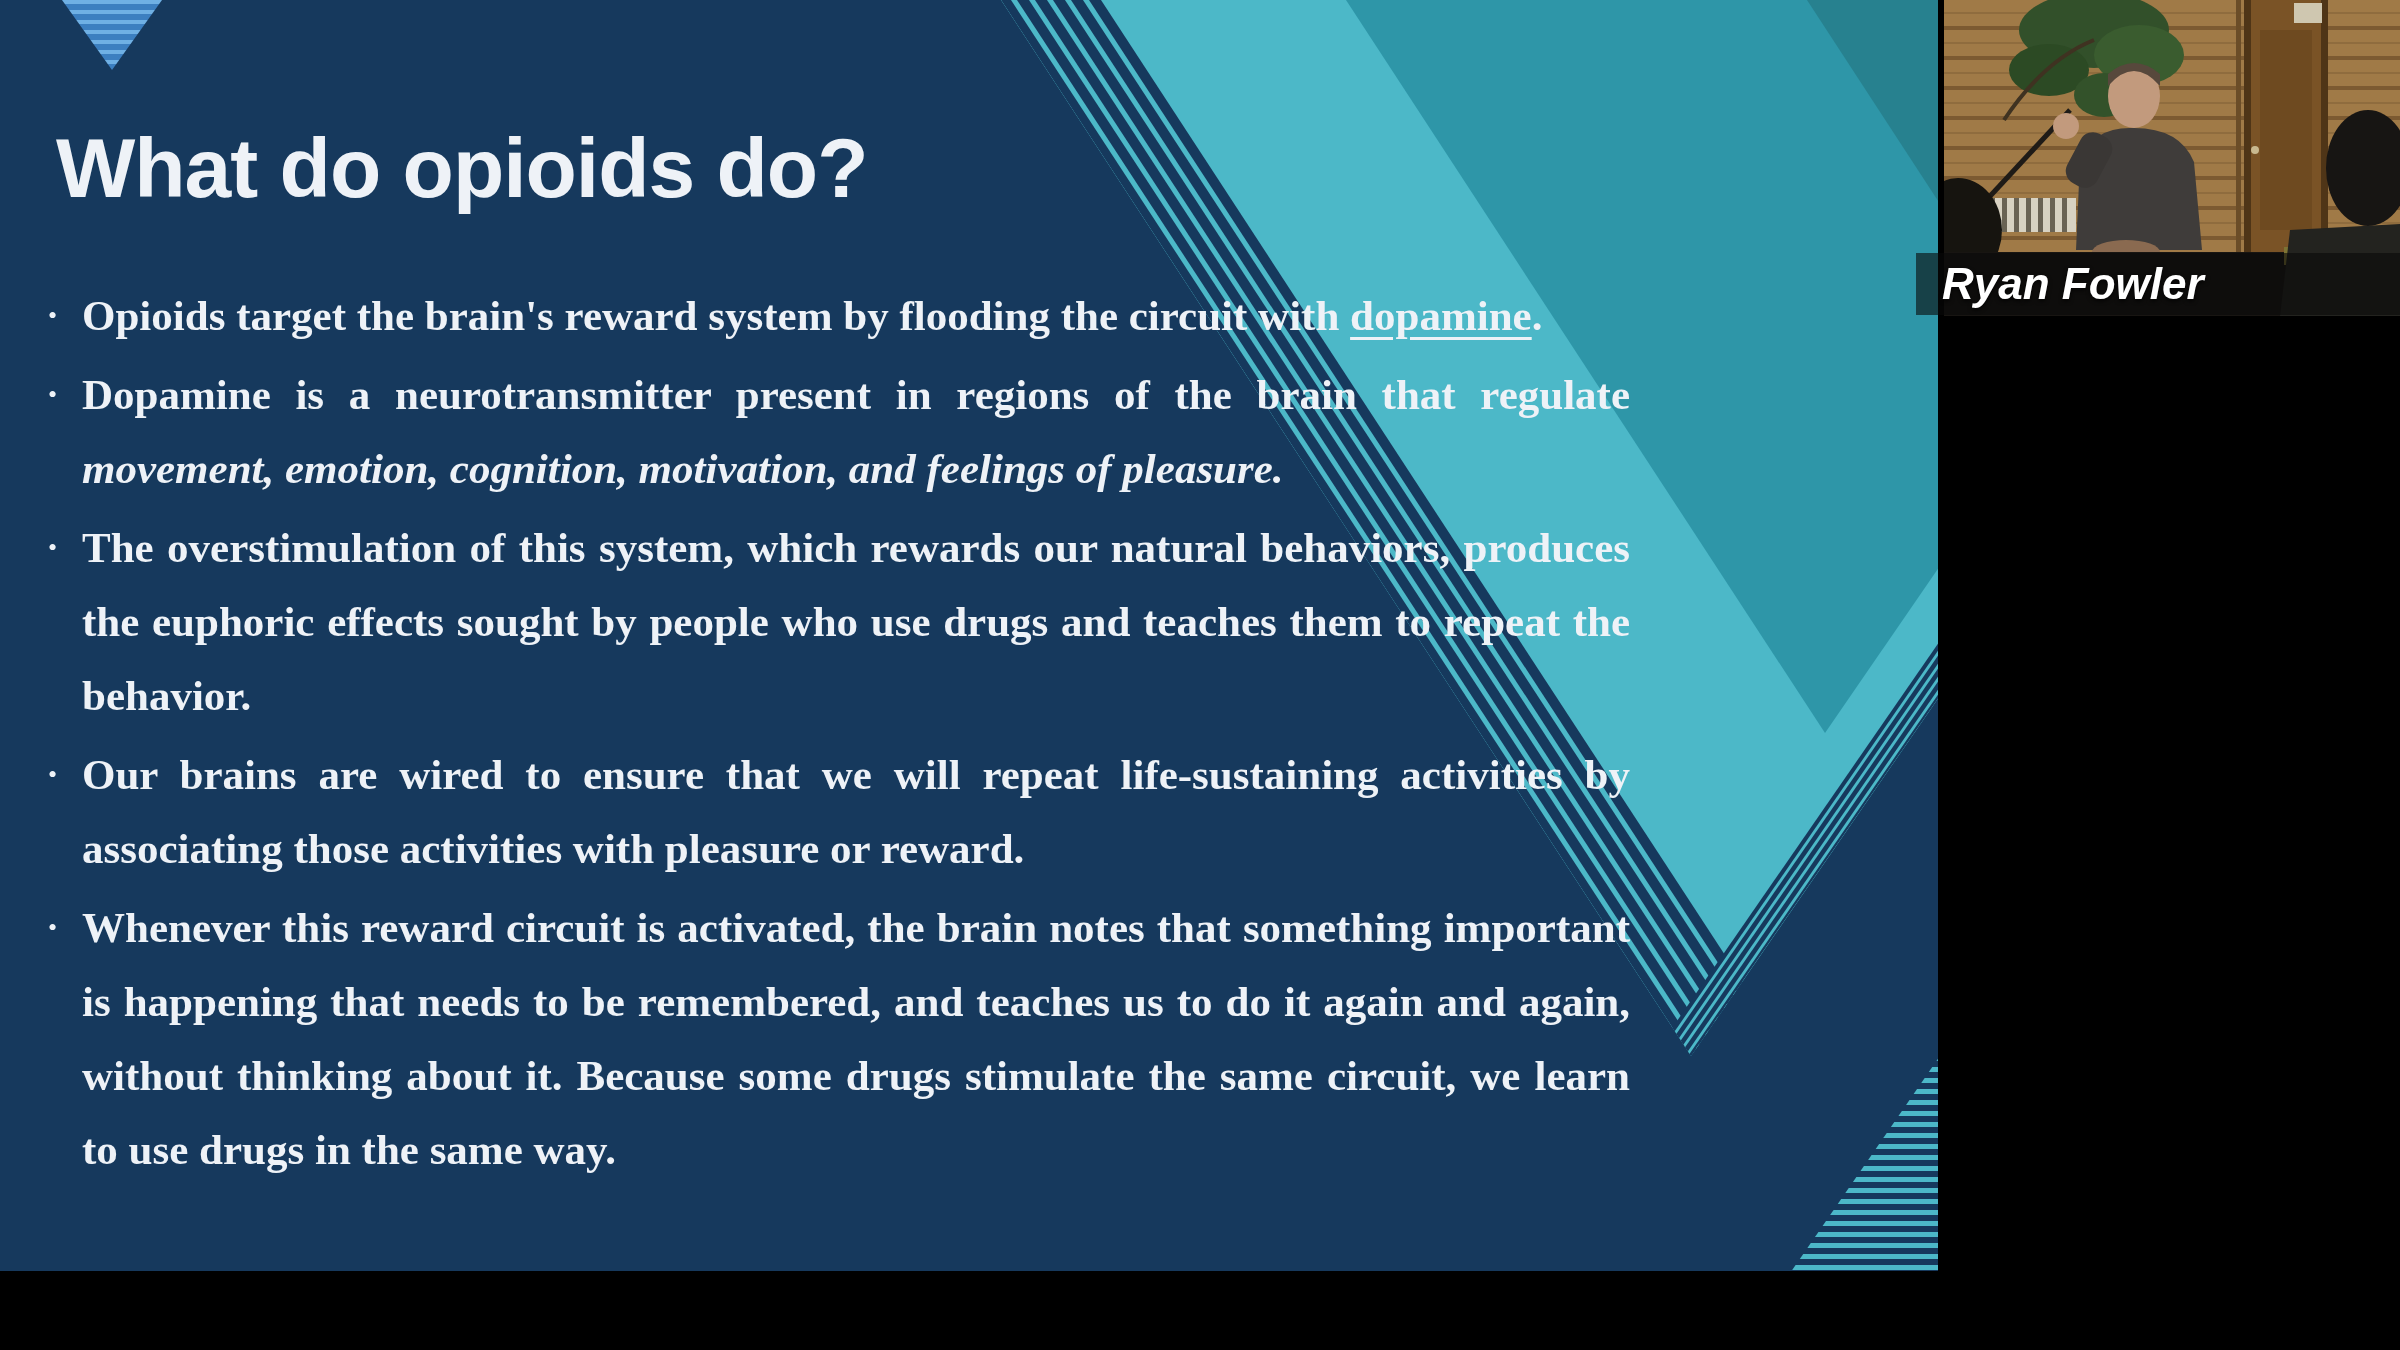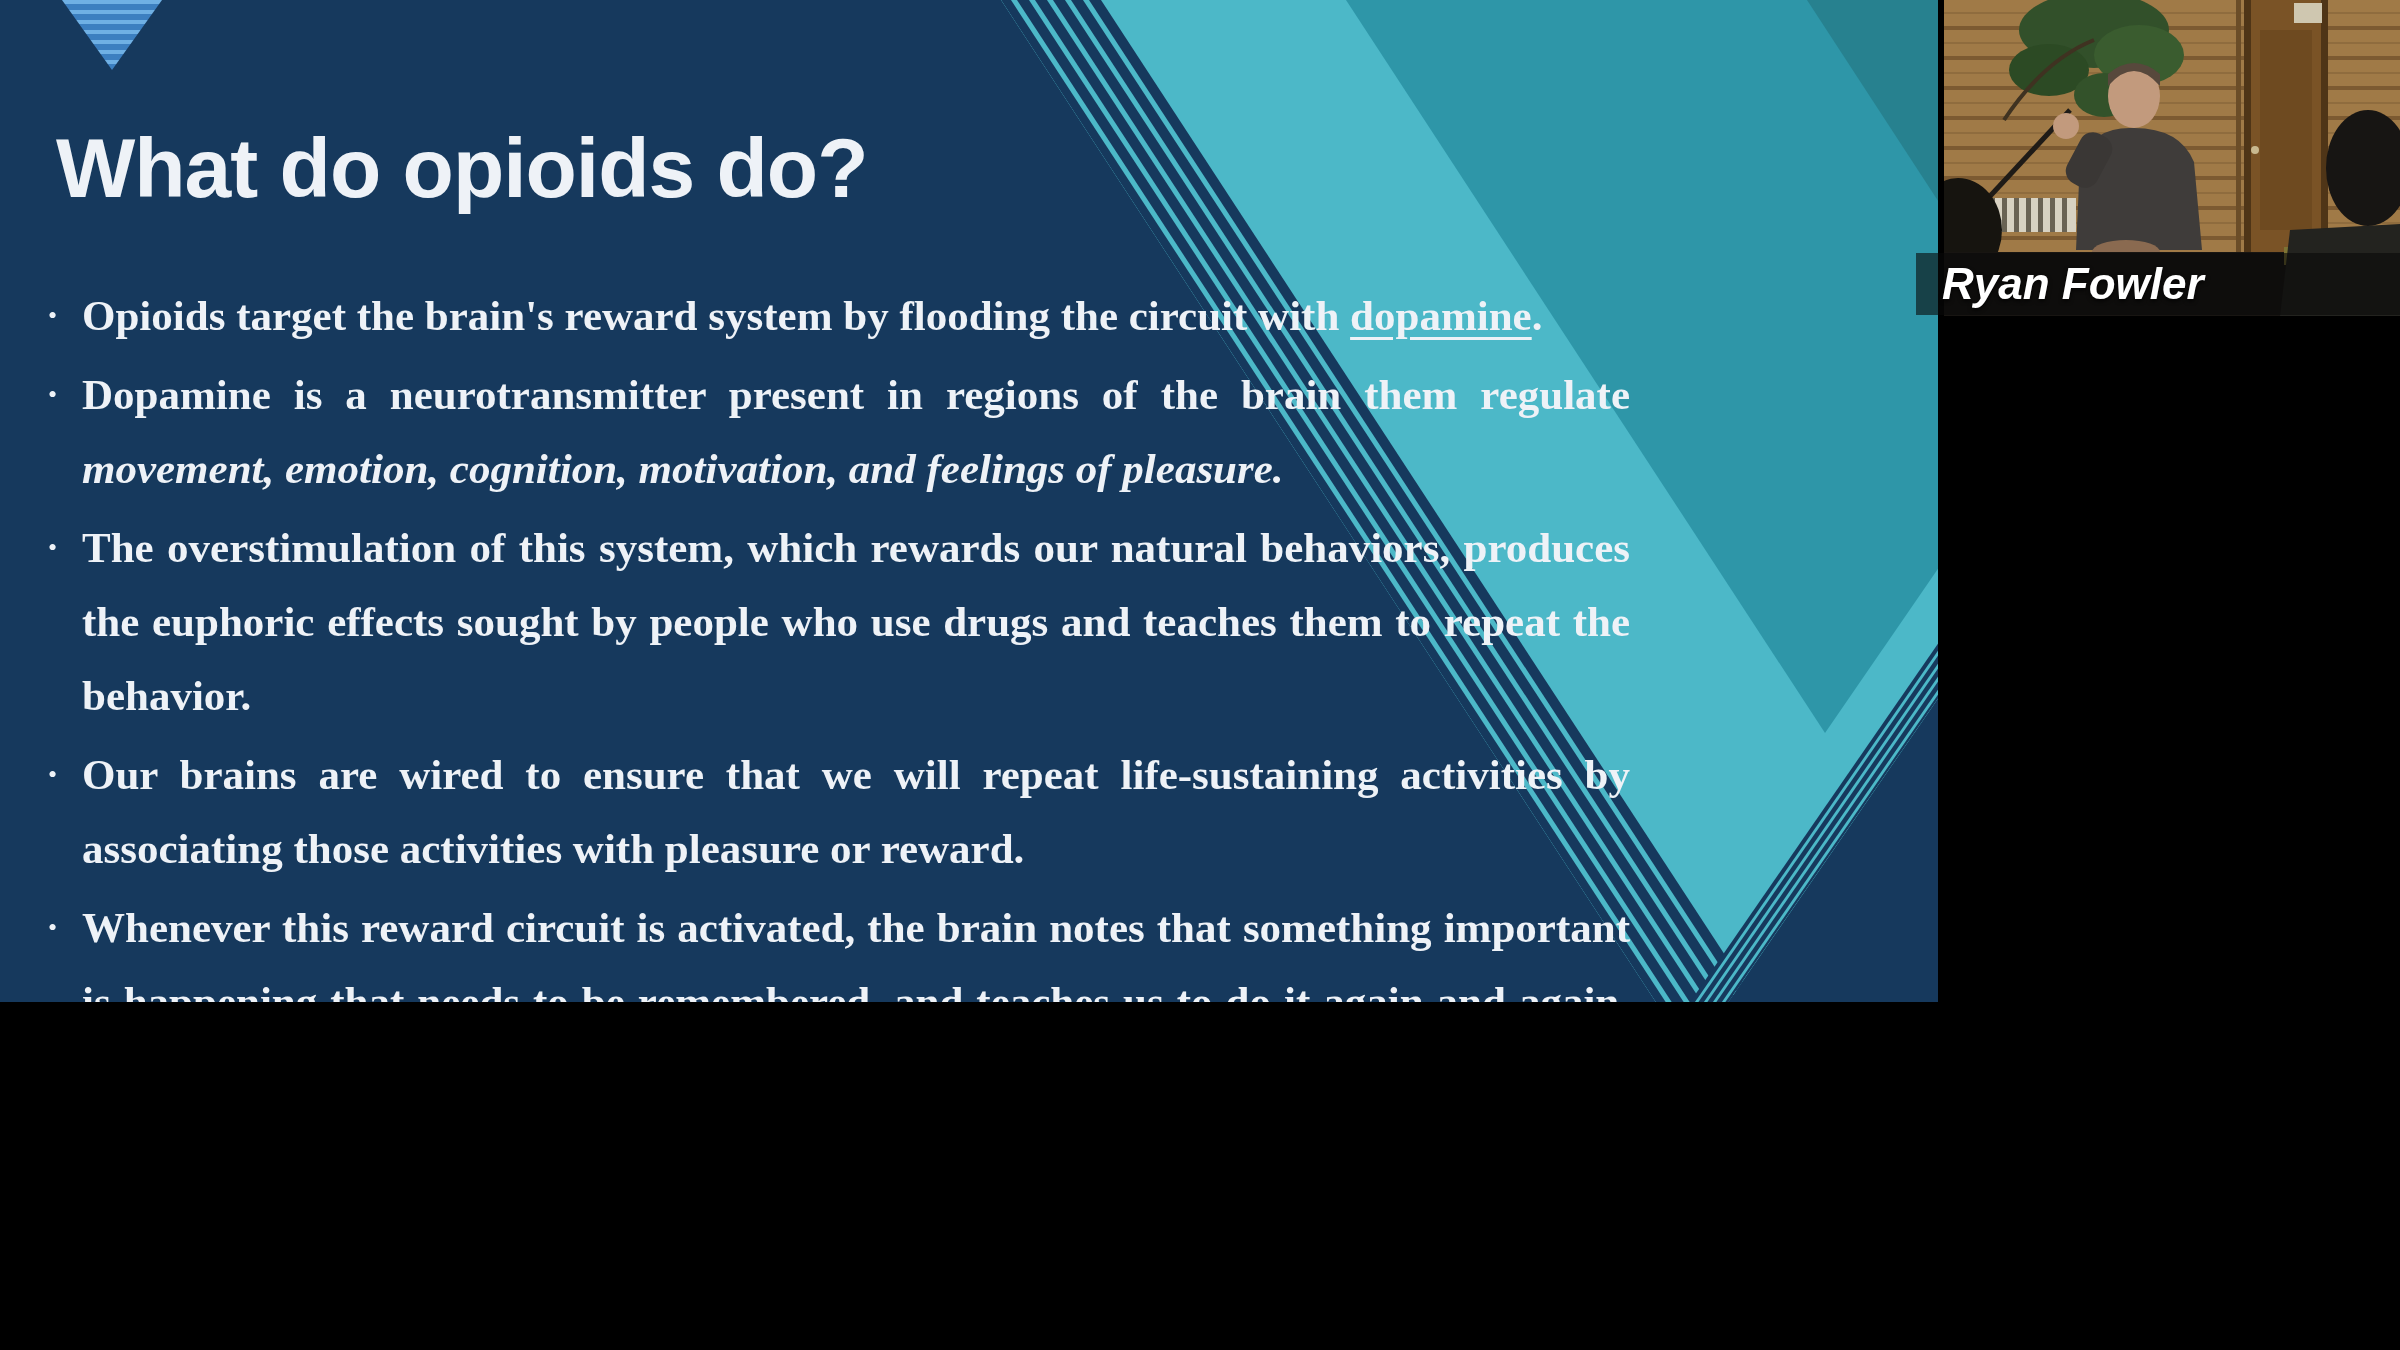--- a/index.html
+++ b/index.html
@@ -1,20 +1,20 @@
 <!DOCTYPE html>
 <html style="--slide-bg: #16395d; --slide-bg-light: #1e4a74; --teal-mid: #2e96a8; --teal-dark: #27818f; --teal-light: #4cb8c8; --accent-blue: #3c7fc0; --accent-blue-light: #6fb0e4; --text: #eef2f7; --panel-bg: #000000; --name-bar-bg: rgba(8,8,8,0.6);"><head>
 <meta charset="utf-8">
 <style>
   html,body{margin:0;padding:0;background:#000;}
   body{width:2400px;height:1350px;position:relative;overflow:hidden;
        font-family:"Liberation Sans",sans-serif;}
 
   
-  .slide{position:absolute;left:0;top:0;width:1944px;height:1002px;
+  .slide{position:absolute;left:0;top:0;width:1944px;height:1271px;
          background:var(--slide-bg,#16395d);overflow:hidden;}
   .decor-svg{position:absolute;left:0;top:0;}
 
   .fill-navy{fill:var(--slide-bg,#16395d);}
   .fill-teal-mid{fill:var(--teal-mid,#2e96a8);}
   .fill-teal-dark{fill:var(--teal-dark,#27818f);}
   .fill-teal-light{fill:var(--teal-light,#4cb8c8);}
   .fill-corner-light{fill:var(--slide-bg-light,#1e4a74);}
 
   .slide-title{position:absolute;left:56px;top:64px;
@@ -95,21 +95,21 @@
 
   <h1 class="slide-title">What do opioids do?</h1>
 
   <div class="bullets" id="bullet-list">
       <div class="bullet">
         <span class="bullet-marker">•</span>
         <p class="bullet-text"><span>Opioids target the brain's reward system by flooding the circuit with </span><span class="seg-underline">dopamine</span><span>.</span></p>
       </div>
       <div class="bullet">
         <span class="bullet-marker">•</span>
-        <p class="bullet-text"><span>Dopamine is a neurotransmitter present in regions of the brain them regulate </span><span class="seg-italic">movement, emotion, cognition, motivation, and feelings of pleasure.</span></p>
+        <p class="bullet-text"><span>Dopamine is a neurotransmitter present in regions of the brain that regulate </span><span class="seg-italic">movement, emotion, cognition, motivation, and feelings of pleasure.</span></p>
       </div>
       <div class="bullet">
         <span class="bullet-marker">•</span>
         <p class="bullet-text"><span>The overstimulation of this system, which rewards our natural behaviors, produces the euphoric effects sought by people who use drugs and teaches them to repeat the behavior.</span></p>
       </div>
       <div class="bullet">
         <span class="bullet-marker">•</span>
         <p class="bullet-text"><span>Our brains are wired to ensure that we will repeat life-sustaining activities by associating those activities with pleasure or reward.</span></p>
       </div>
       <div class="bullet">

